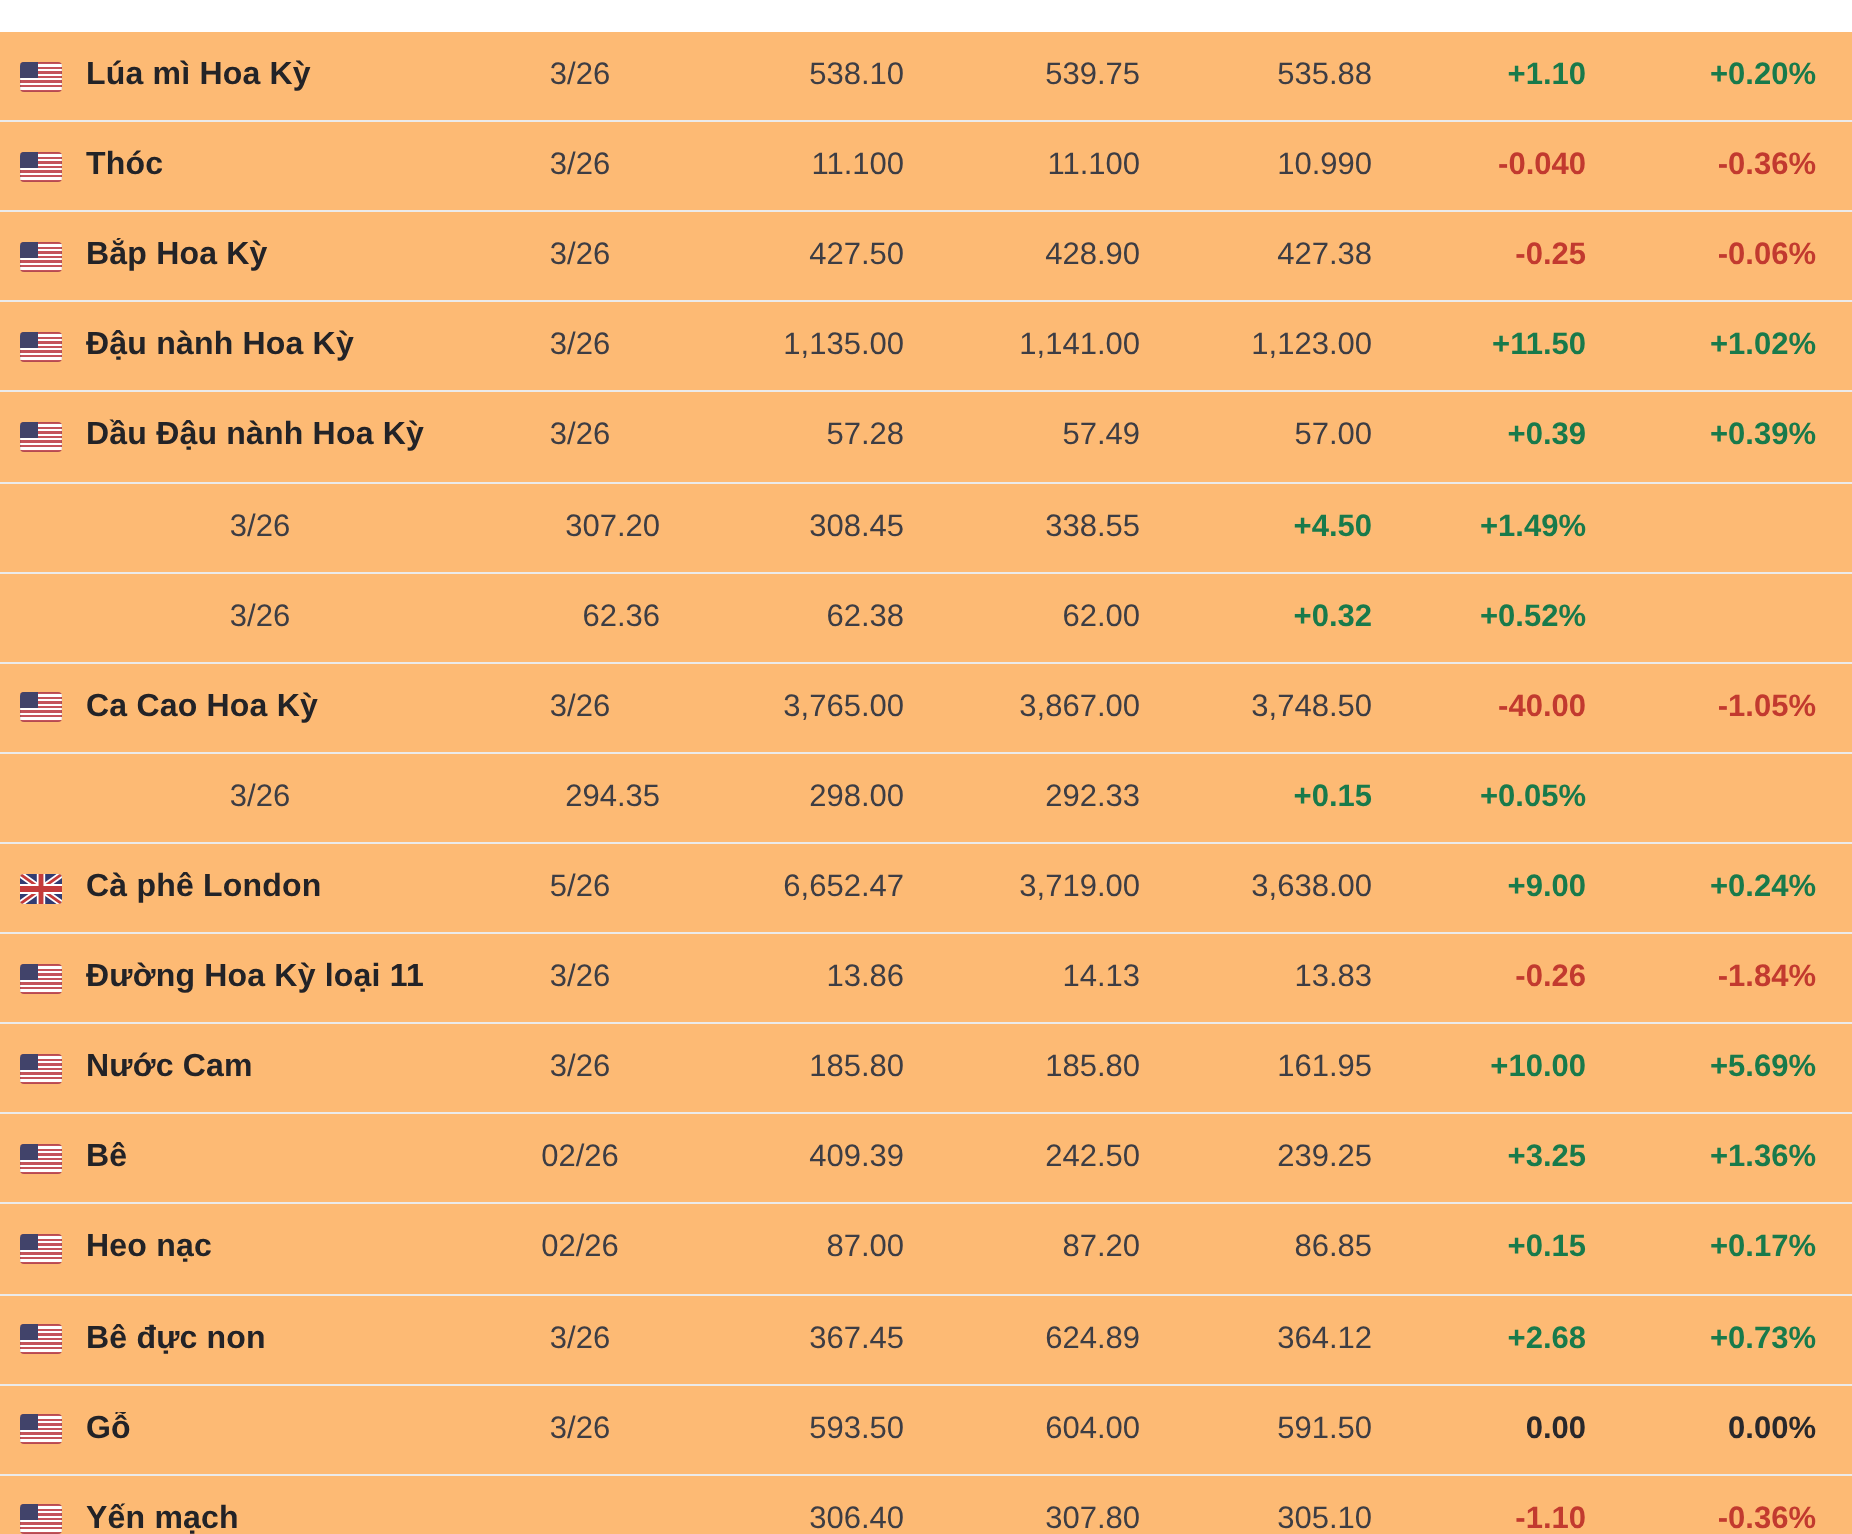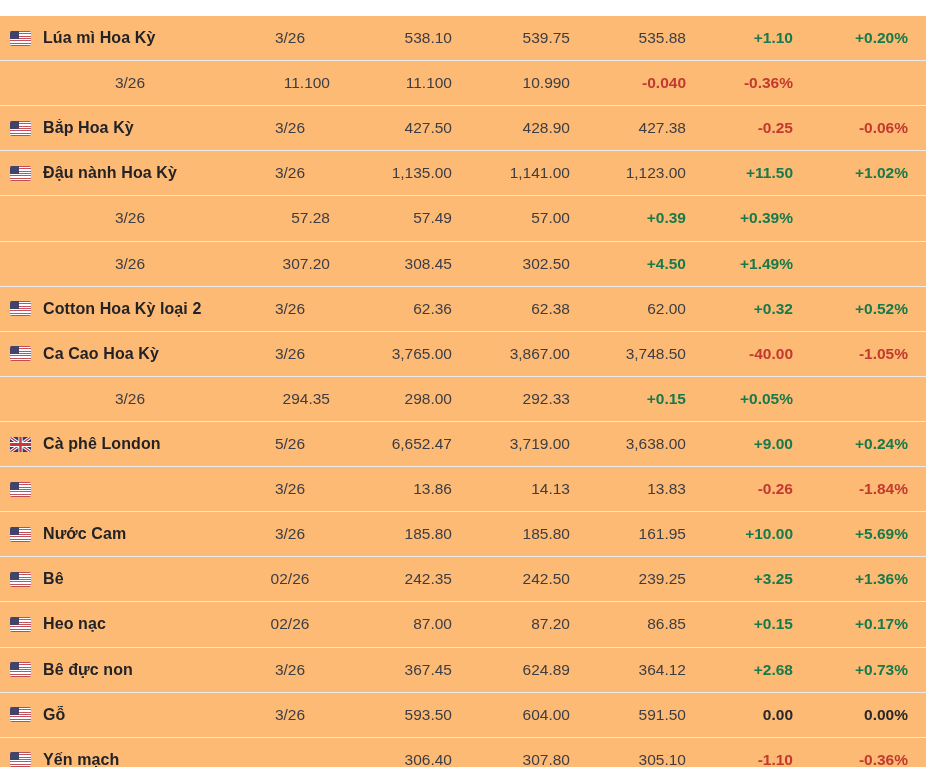--- a/index.html
+++ b/index.html
@@ -89,20 +89,25 @@
       </div>
       <div class="cell month">3/26</div>
       <div class="cell num">538.10</div>
       <div class="cell num">539.75</div>
       <div class="cell num">535.88</div>
       <div class="cell num change dir-up">+1.10</div>
       <div class="cell num pct dir-up">+0.20%</div>
     </div>
 
     <div class="row">
+      <div class="cell name-cell">
+        <span class="flag flag-us"></span>
+
+        <span class="name">Thóc</span>
+      </div>
       <div class="cell month">3/26</div>
       <div class="cell num">11.100</div>
       <div class="cell num">11.100</div>
       <div class="cell num">10.990</div>
       <div class="cell num change dir-down">-0.040</div>
       <div class="cell num pct dir-down">-0.36%</div>
     </div>
 
     <div class="row">
       <div class="cell name-cell">
@@ -126,43 +131,43 @@
       </div>
       <div class="cell month">3/26</div>
       <div class="cell num">1,135.00</div>
       <div class="cell num">1,141.00</div>
       <div class="cell num">1,123.00</div>
       <div class="cell num change dir-up">+11.50</div>
       <div class="cell num pct dir-up">+1.02%</div>
     </div>
 
     <div class="row">
+      <div class="cell name-cell">
+        <span class="flag flag-us"></span>
+
+        <span class="name">Dầu Đậu nành Hoa Kỳ</span>
+      </div>
       <div class="cell month">3/26</div>
       <div class="cell num">57.28</div>
       <div class="cell num">57.49</div>
       <div class="cell num">57.00</div>
       <div class="cell num change dir-up">+0.39</div>
       <div class="cell num pct dir-up">+0.39%</div>
     </div>
 
     <div class="row">
       <div class="cell month">3/26</div>
       <div class="cell num">307.20</div>
       <div class="cell num">308.45</div>
-      <div class="cell num">302.50</div>
+      <div class="cell num">338.55</div>
       <div class="cell num change dir-up">+4.50</div>
       <div class="cell num pct dir-up">+1.49%</div>
     </div>
 
     <div class="row">
-      <div class="cell name-cell">
-        <span class="flag flag-us"></span>
-
-        <span class="name">Cotton Hoa Kỳ loại 2</span>
-      </div>
       <div class="cell month">3/26</div>
       <div class="cell num">62.36</div>
       <div class="cell num">62.38</div>
       <div class="cell num">62.00</div>
       <div class="cell num change dir-up">+0.32</div>
       <div class="cell num pct dir-up">+0.52%</div>
     </div>
 
     <div class="row">
       <div class="cell name-cell">
@@ -204,20 +209,21 @@
       <div class="cell num">3,719.00</div>
       <div class="cell num">3,638.00</div>
       <div class="cell num change dir-up">+9.00</div>
       <div class="cell num pct dir-up">+0.24%</div>
     </div>
 
     <div class="row">
       <div class="cell name-cell">
         <span class="flag flag-us"></span>
 
+        <span class="name">Đường Hoa Kỳ loại 11</span>
       </div>
       <div class="cell month">3/26</div>
       <div class="cell num">13.86</div>
       <div class="cell num">14.13</div>
       <div class="cell num">13.83</div>
       <div class="cell num change dir-down">-0.26</div>
       <div class="cell num pct dir-down">-1.84%</div>
     </div>
 
     <div class="row">
@@ -234,21 +240,21 @@
       <div class="cell num pct dir-up">+5.69%</div>
     </div>
 
     <div class="row">
       <div class="cell name-cell">
         <span class="flag flag-us"></span>
 
         <span class="name">Bê</span>
       </div>
       <div class="cell month">02/26</div>
-      <div class="cell num">242.35</div>
+      <div class="cell num">409.39</div>
       <div class="cell num">242.50</div>
       <div class="cell num">239.25</div>
       <div class="cell num change dir-up">+3.25</div>
       <div class="cell num pct dir-up">+1.36%</div>
     </div>
 
     <div class="row">
       <div class="cell name-cell">
         <span class="flag flag-us"></span>
 

